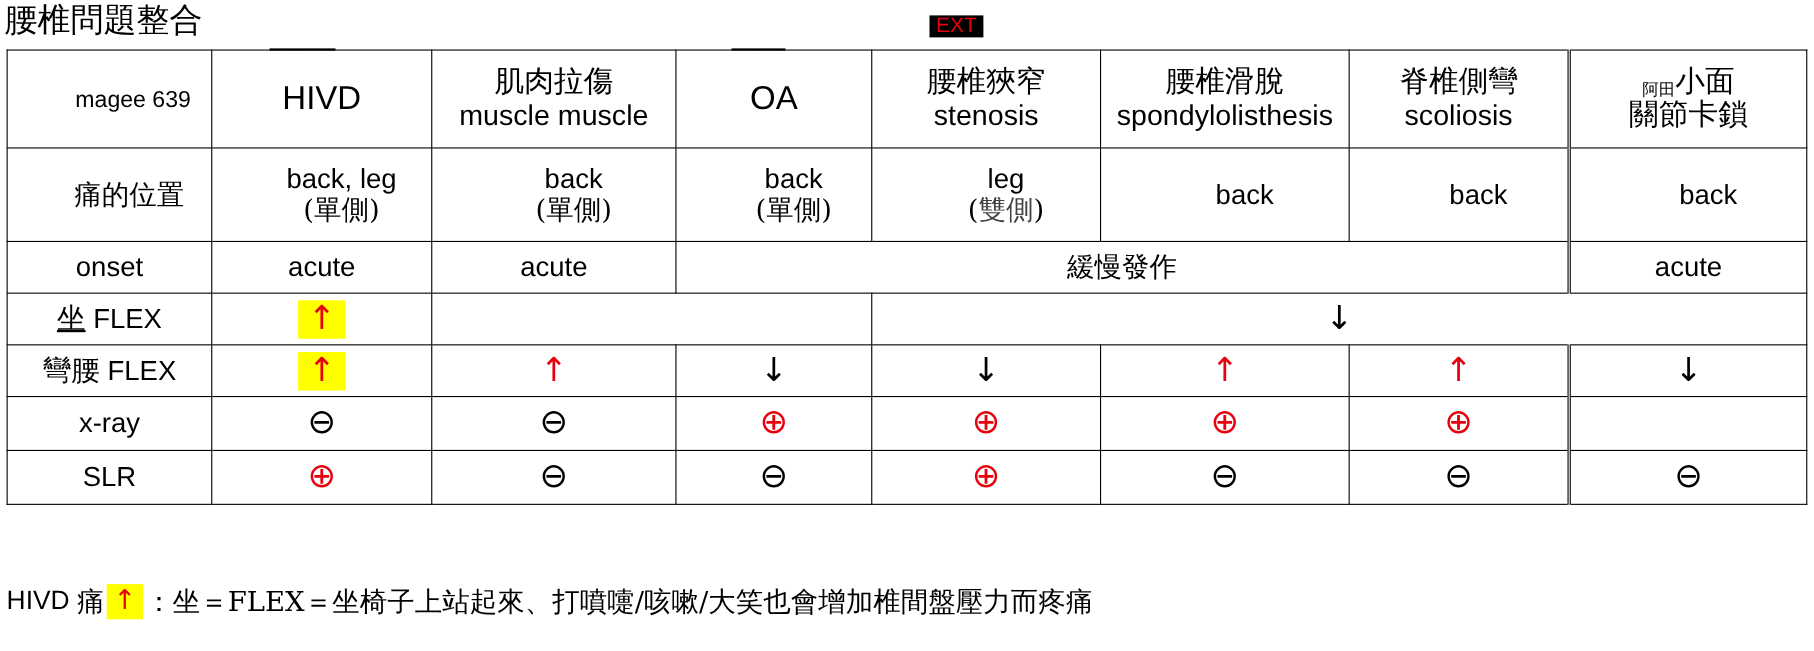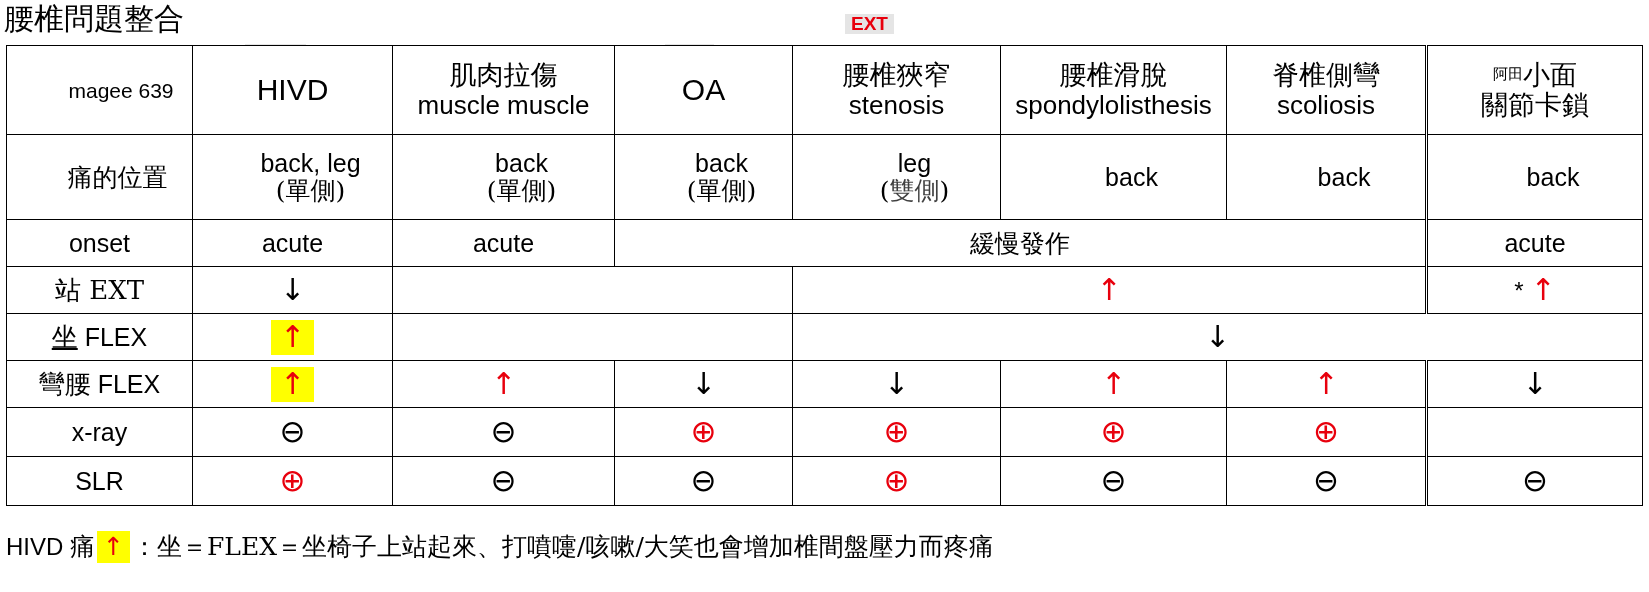--- a/index.html
+++ b/index.html
@@ -49,31 +49,31 @@
   
   .sep-left{border-left:3px double #000 !important;}
 
   
   tr.head td{height:88px;}
   .hd{display:flex;flex-direction:column;align-items:center;justify-content:center;line-height:1.12;}
   .hd .zh{font-family:"DejaVu Serif","Liberation Serif",serif;font-size:27px;}
   .hd .en{font-size:26px;font-family:"Liberation Sans","DejaVu Sans",sans-serif;}
   .hd .en.big{font-size:30px;}
   .hd .sm{font-size:15px;font-family:"DejaVu Serif","Liberation Serif",serif;vertical-align:super;}
-  .hd .zh-row{display:flex;align-items:center;justify-content:center;}
+  .hd .zh-row{display:flex;align-items:flex-end;justify-content:center;}
   .magee{font-size:21px;margin-left:43px;}
 
   
   .tag{
     position:absolute;
     color:#e8000d;
     font-size:19px;
-    font-weight:bold;
+    font-weight:normal;
     font-family:"Liberation Sans","DejaVu Sans",sans-serif;
-    background:#e5e5e5;
+    background:#000000;
     padding:0 6px;
     line-height:20px;
     white-space:nowrap;
   }
 
   
   tr.r-pain td{height:84px;padding-left:36px;}
   tr.r-onset td{height:46px;}
   tr.r-arrow td{height:46px;}
   tr.r-sym  td{height:48px;}
@@ -246,38 +246,20 @@
           <span>acute</span>
         </td>
         <td colspan="4">
           <span class="zh">緩慢發作</span>
         </td>
         <td class="sep-left">
           <span>acute</span>
         </td>
       </tr>
 
-      <tr class="r-arrow">
-        <td>
-          <span class="rowlab"><span class="zh">站 EXT</span></span>
-        </td>
-        <td>
-          <span class="arrow down">↓</span>
-        </td>
-        <td colspan="2"></td>
-        <td colspan="3">
-          <span class="arrow up">↑</span>
-        </td>
-        <td class="sep-left">
-          <span class="starwrap">
-            <span class="star">*</span>
-            <span class="arrow up">↑</span>
-          </span>
-        </td>
-      </tr>
 
       <tr class="r-arrow">
         <td>
           <span class="rowlab"><span class="zh u">坐</span><span> FLEX</span></span>
         </td>
         <td>
           <span class="hl">
             <span class="arrow up">↑</span>
           </span>
         </td>

